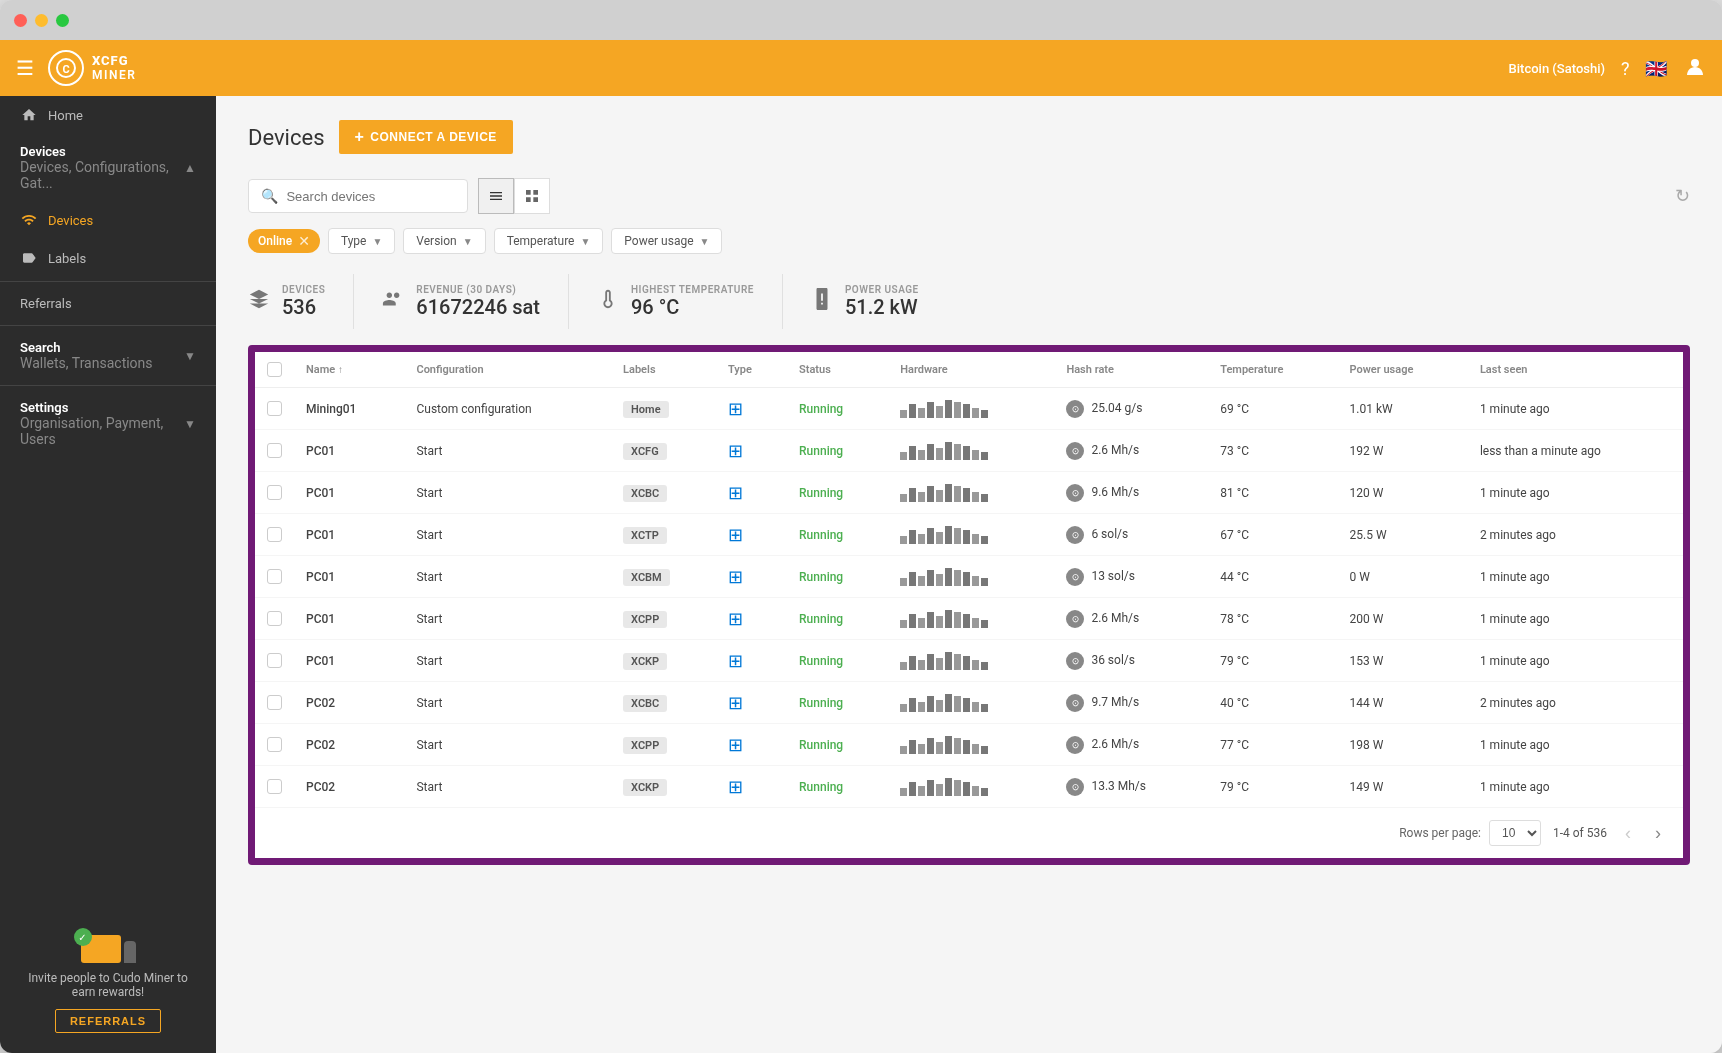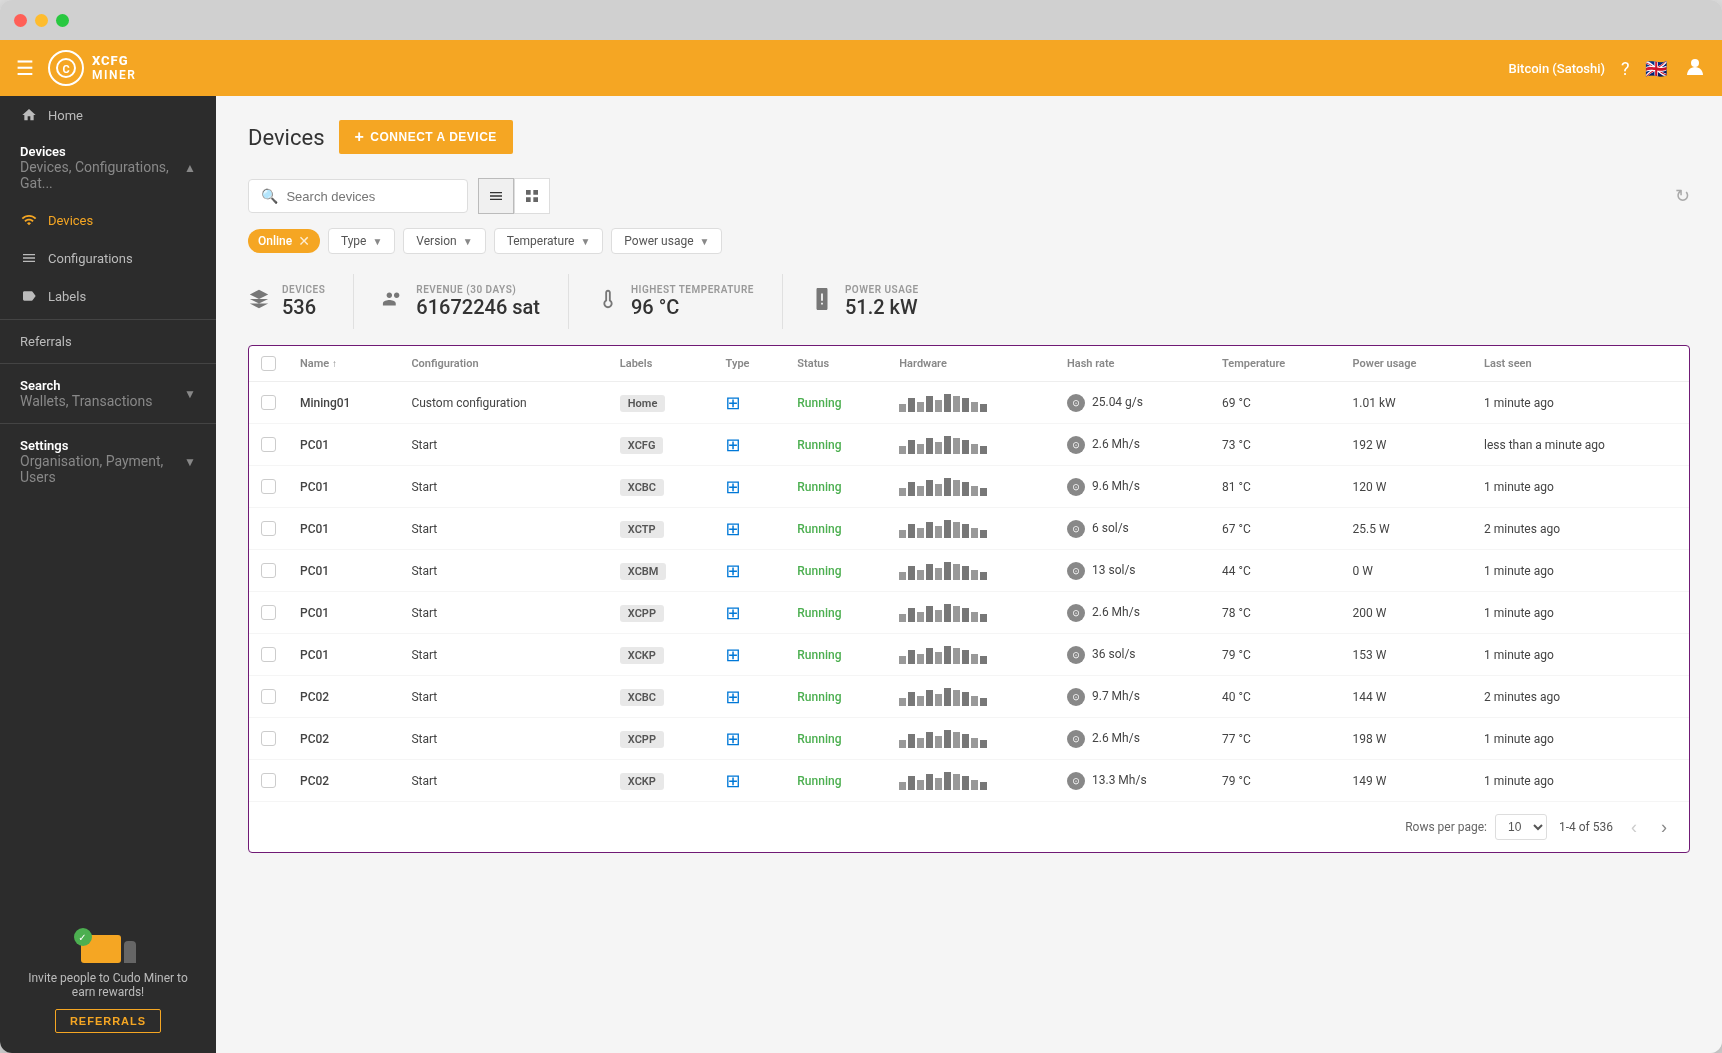--- a/index.html
+++ b/index.html
@@ -72,21 +72,21 @@
     
     .stats-bar { display: flex; align-items: center; gap: 0; margin-bottom: 16px; }
     .stat-item { display: flex; align-items: center; gap: 12px; padding: 10px 28px; border-right: 1px solid #e0e0e0; }
     .stat-item:first-child { padding-left: 0; }
     .stat-icon { font-size: 20px; color: #555; }
     .stat-info { display: flex; flex-direction: column; }
     .stat-label { font-size: 10px; color: #999; text-transform: uppercase; letter-spacing: 0.5px; font-weight: 600; }
     .stat-value { font-size: 20px; font-weight: 500; color: #333; }
 
     
-    .table-wrap { background: white; border: 1px solid #701a75; border-radius: 4px; overflow: hidden; }
+    .table-wrap { background: white; border: 7px solid #701a75; border-radius: 4px; overflow: hidden; }
     table { width: 100%; border-collapse: collapse; }
     thead tr { border-bottom: 1px solid #eee; }
     thead th { padding: 10px 12px; text-align: left; font-size: 11px; font-weight: 600; color: #888; text-transform: none; white-space: nowrap; }
     tbody tr { border-bottom: 1px solid #f5f5f5; }
     tbody td { padding: 10px 12px; font-size: 12px; color: #444; vertical-align: middle; }
     .checkbox-cell { width: 36px; }
     .cb { width: 15px; height: 15px; border: 1px solid #ccc; border-radius: 3px; cursor: pointer; }
     .label-badge { background: #e8e8e8; color: #555; padding: 2px 8px; border-radius: 3px; font-size: 11px; font-weight: 600; }
     .status-running { color: #4caf50; font-weight: 500; }
     .hardware-bars { display: flex; gap: 2px; align-items: flex-end; }
@@ -172,28 +172,20 @@
 
         <div class="sidebar-item active">
           <span class="sidebar-item-icon">
             <svg width="16" height="16" fill="#f5a623" viewBox="0 0 24 24">
                 <path d="M1 9l2 2c4.97-4.97 13.03-4.97 18 0l2-2C16.93 2.93 7.08 2.93 1 9zm8 8l3 3 3-3a4.237 4.237 0 0 0-6 0zm-4-4 2 2a7.074 7.074 0 0 1 10 0l2-2C15.14 9.14 8.87 9.14 5 13z"></path>
               </svg>
           </span>
           <span style="color:#f5a623;">Devices</span>
         </div>
 
-        <div class="sidebar-item">
-          <span class="sidebar-item-icon">
-            <svg width="16" height="16" fill="#bbb" viewBox="0 0 24 24">
-                <path d="M3 18h18v-2H3v2zm0-5h18v-2H3v2zm0-7v2h18V6H3z"></path>
-              </svg>
-          </span>
-          <span>Configurations</span>
-        </div>
 
 
         <div class="sidebar-item">
           <span class="sidebar-item-icon">
             <svg width="16" height="16" fill="#bbb" viewBox="0 0 24 24">
                 <path d="M17.63 5.84C17.27 5.33 16.67 5 16 5L5 5.01C3.9 5.01 3 5.9 3 7v10c0 1.1.9 1.99 2 1.99L16 19c.67 0 1.27-.33 1.63-.84L22 12l-4.37-6.16z"></path>
               </svg>
           </span>
           <span>Labels</span>
         </div>

